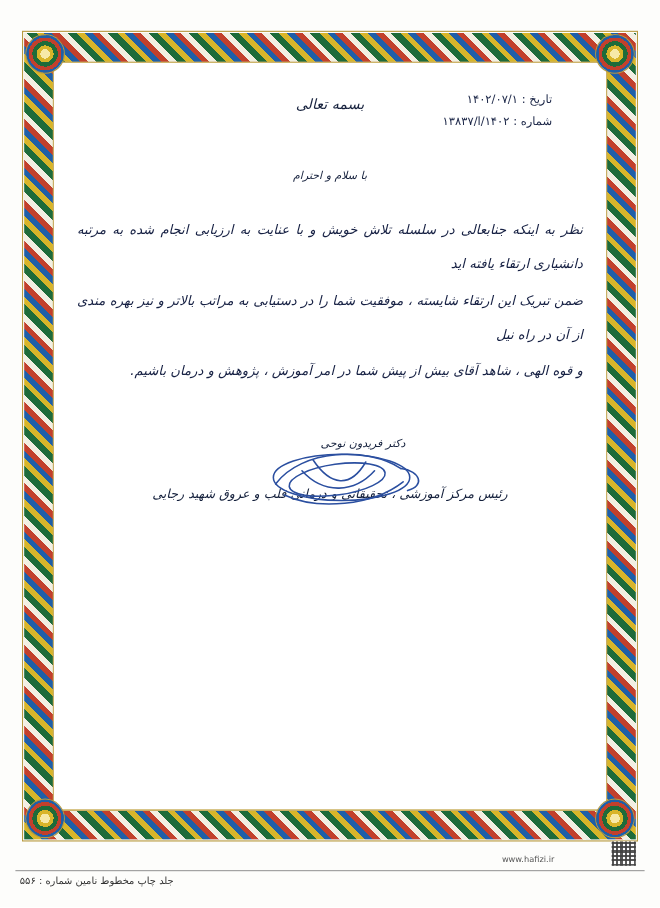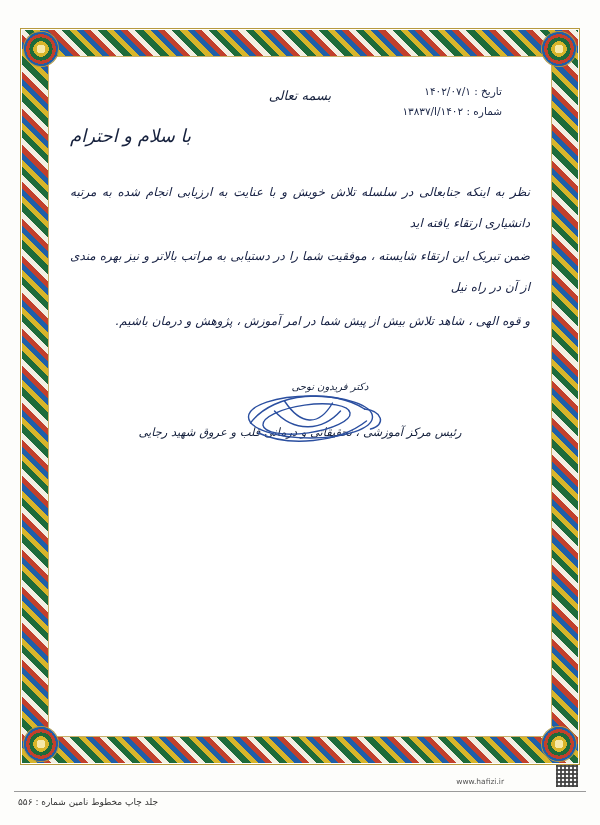--- a/index.html
+++ b/index.html
@@ -99,23 +99,23 @@
     font-size:14px;
     color:#14203c;
     font-style:italic;
     letter-spacing:.4px;
   }
   .addressee .line2{
     margin-top:22px;
     font-size:12.5px;
   }
   .salutation{
-    margin-top:10px;
-    text-align:left;
-    font-size:18px;
+    margin-top:42px;
+    text-align:center;
+    font-size:10px;
     font-style:italic;
   }
   .body{
     margin-top:24px;
     text-align:justify;
     font-size:12px;
     line-height:2.6;
     font-style:italic;
     color:#162043;
   }
@@ -200,21 +200,21 @@
         <span>۱۴۰۲/ا/۱۳۸۳۷</span>
       </div>
     </div>
 
 
     <div class="salutation">با سلام و احترام</div>
 
     <div class="body">
       <p>نظر به اینکه جنابعالی در سلسله تلاش خویش و با عنایت به ارزیابی انجام شده به مرتبه دانشیاری ارتقاء یافته اید</p>
       <p>ضمن تبریک این ارتقاء شایسته ، موفقیت شما را در دستیابی به مراتب بالاتر و نیز بهره مندی از آن در راه نیل</p>
-      <p>و قوه الهی ، شاهد تلاش بیش از پیش شما در امر آموزش ، پژوهش و درمان باشیم.</p>
+      <p>و قوه الهی ، شاهد آقای بیش از پیش شما در امر آموزش ، پژوهش و درمان باشیم.</p>
     </div>
 
     <div class="sign">
       <div class="sign-name">دکتر فریدون نوحی</div>
 
       <svg class="scribble" viewBox="0 0 190 74">
         <g fill="none" stroke="#2b4fa0" stroke-width="1.4" stroke-linecap="round">
           <ellipse cx="96" cy="36" rx="62" ry="21"></ellipse>
           <ellipse cx="92" cy="38" rx="44" ry="14" transform="rotate(-8 92 38)"></ellipse>
           <path d="M36 42 C60 10, 120 8, 150 28"></path>

